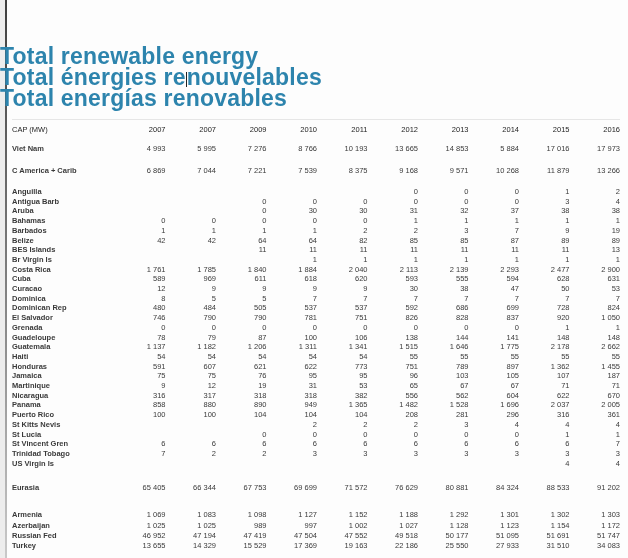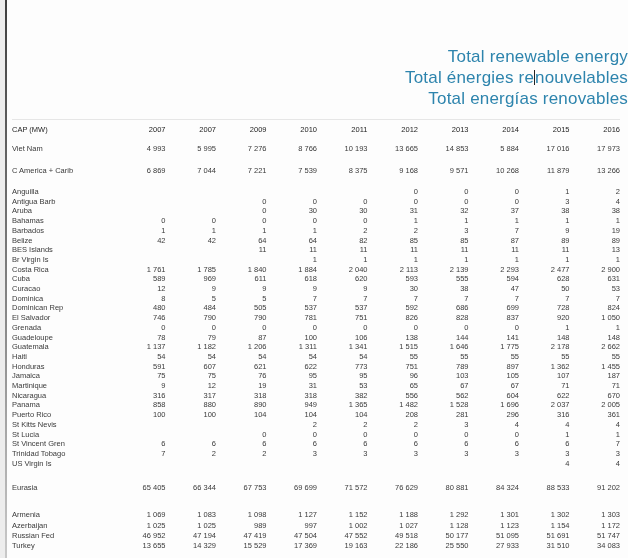--- a/index.html
+++ b/index.html
@@ -13,42 +13,43 @@
   .left-strip{
     position:absolute;left:0;top:0;width:5px;height:100%;
     background:#ededed;
   }
   .left-line{
     position:absolute;left:5px;top:0;width:2px;height:100%;
     background:linear-gradient(#3f3f3f,#8c8c8c 60%,#c9c9c9);
   }
   .title-block{
     position:absolute;left:0;right:0;top:46px;
-    text-align:right;
+    text-align:left;
     color:#2d84ad;
-    font-size:17px;line-height:21px;
+    font-size:23px;line-height:21px;
     letter-spacing:.2px;
+    font-weight:bold;
   }
   .title-line{white-space:pre;}
   .text-cursor{
     display:inline-block;width:1px;height:15px;
     background:#222;vertical-align:-2px;
   }
   .data-table{
     position:absolute;left:12px;top:119px;width:608px;
     font-size:7.5px;color:#3a3a3a;
     border-top:1px solid #e6e6e6;
   }
   .row{
     display:grid;
     grid-template-columns:103px repeat(10,1fr);
     align-items:baseline;
   }
   .cell{text-align:right;white-space:pre;overflow:hidden;}
-  .cell.label{text-align:left;}
+  .cell.label{text-align:left;font-weight:bold;}
   .header-row .cell{
     font-weight:normal;color:#1d1d1d;
     padding:5px 0 4px 0;
   }
   .sec-top .row{padding:6px 0 7px 0;}
   .sec-carib{margin-top:5px;}
   .sec-carib .row{line-height:9.7px;}
   .sec-eurasia-total{margin-top:9px;}
   .sec-eurasia-total .row{padding:6px 0 6px 0;}
   .sec-eurasia-countries{margin-top:12px;}

